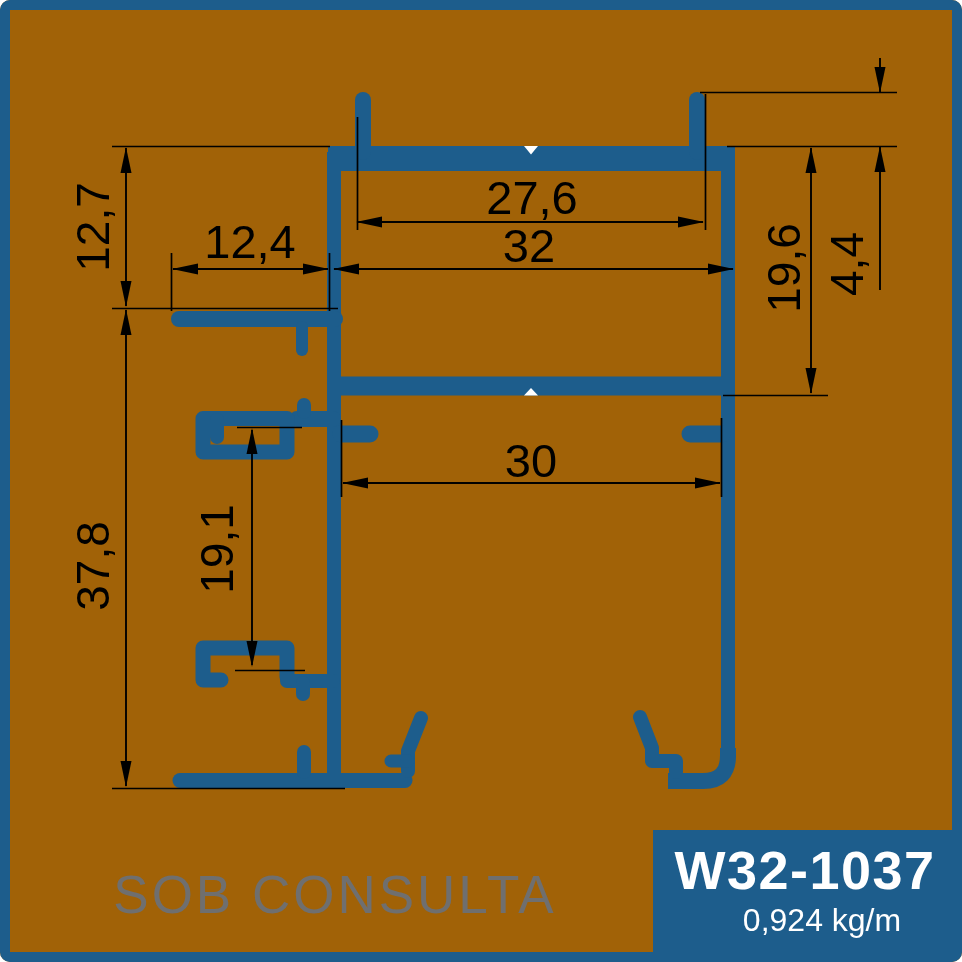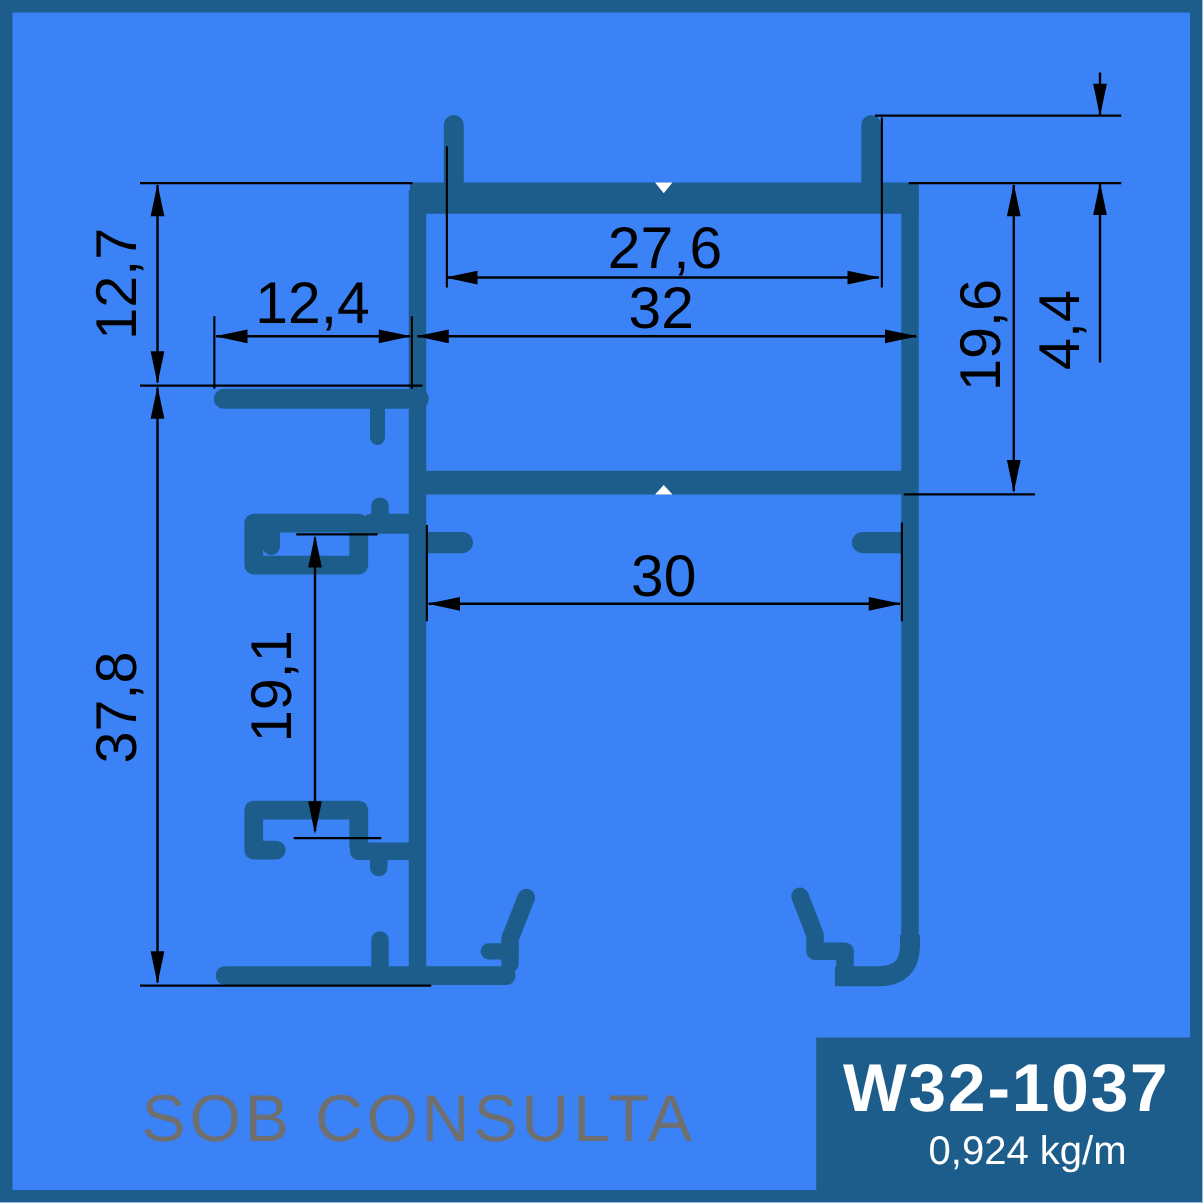--- a/index.html
+++ b/index.html
@@ -1,21 +1,22 @@
 <!DOCTYPE html>
 <html><head>
 <meta charset="utf-8">
 <style>
   html, body { margin: 0; padding: 0; background: #ffffff; }
   .stage {
     position: relative;
     width: 962px; height: 962px;
-    background: #3b82f6;
+    background: #a16207;
     font-family: "Liberation Sans", sans-serif;
     overflow: hidden;
+    border-radius: 10px;
   }
   svg { display: block; }
   .dim-text {
     font-family: "Liberation Sans", sans-serif;
     font-size: 47px;
     fill: #000000;
   }
   .dim-text-v { font-size: 46px; }
   .availability-text {
     font-family: "Liberation Sans", sans-serif;

